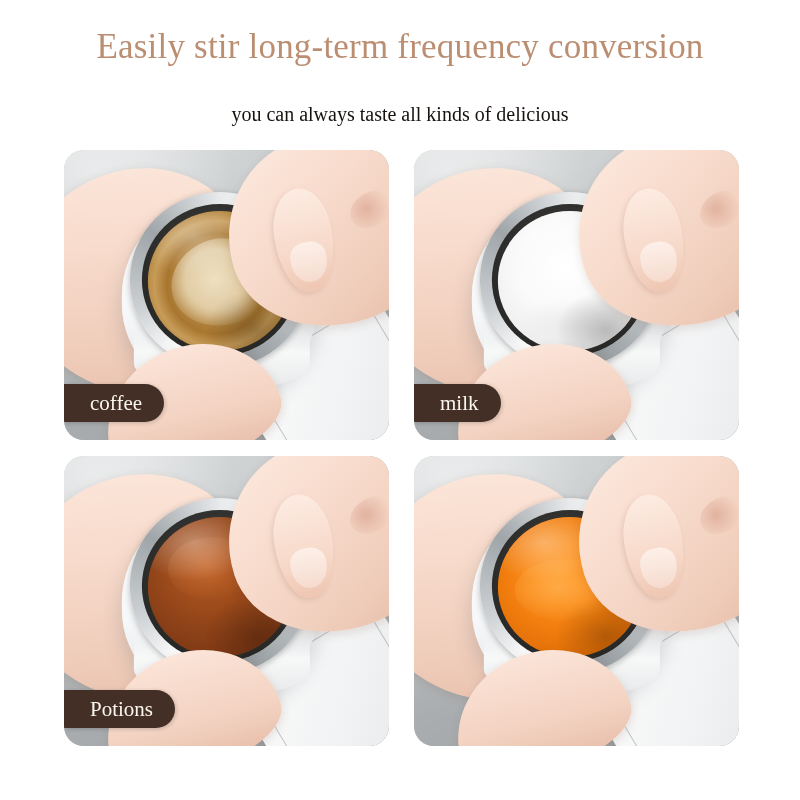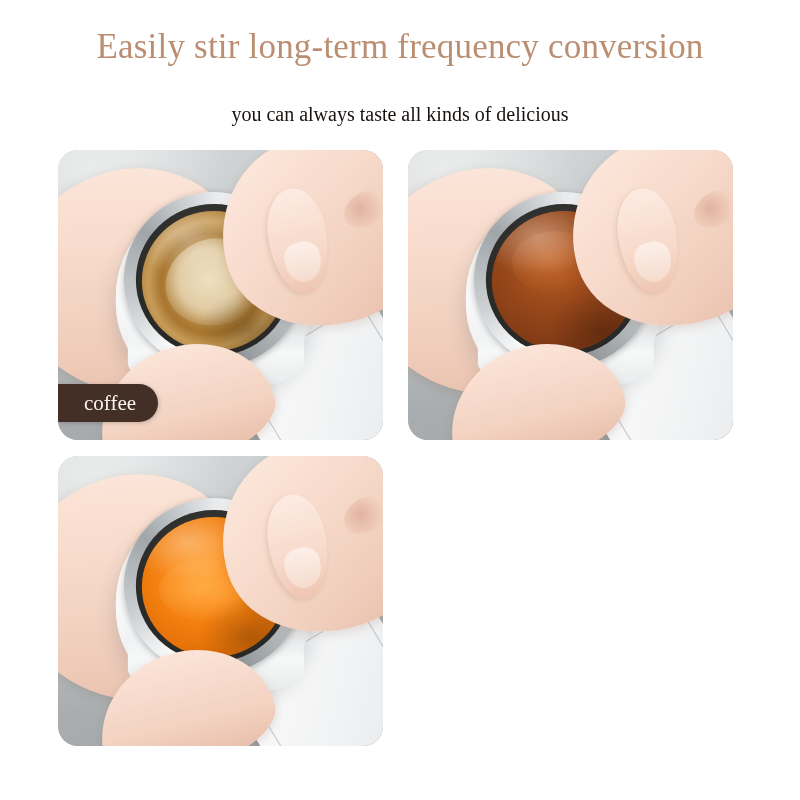--- a/index.html
+++ b/index.html
@@ -46,21 +46,21 @@
     font-size: 20px;
     line-height: 26px;
     color: #18120f;
     font-family: "Liberation Serif", "DejaVu Serif", serif;
     white-space: nowrap;
   }
 
   
   .grid {
     position: absolute;
-    left: 58px;
+    left: 64px;
     top: 150px;
     width: 665px;
     height: 620px;
     display: grid;
     grid-template-columns: 325px 325px;
     grid-template-rows: 290px 290px;
     gap: 16px 25px;
   }
   .card {
     position: relative;
@@ -356,58 +356,84 @@
       <div class="hand hand-left-fingers"></div>
       <div class="hand hand-right">
         <div class="knuckle"></div>
       </div>
       <div class="thumb"></div>
       <div class="thumbnail"></div>
     </div>
     <div class="badge">coffee</div>
   </div>
 
-
   <div class="card">
     <div class="scene">
       <div class="desk-light"></div>
       <div class="laptop"></div>
       <div class="hand hand-left"></div>
       <div class="mug">
         <div class="mug-handle"></div>
         <div class="mug-body">
           <div class="mug-band"></div>
         </div>
         <div class="mug-rim"></div>
         <div class="mug-inner-shadow"></div>
-        <div class="liquid potion">
+        <div class="liquid milk">
           <div class="swirl"></div>
         </div>
       </div>
       <div class="hand hand-left-fingers"></div>
       <div class="hand hand-right">
         <div class="knuckle"></div>
       </div>
       <div class="thumb"></div>
       <div class="thumbnail"></div>
     </div>
+    <div class="badge">milk</div>
   </div>
 
   <div class="card">
     <div class="scene">
       <div class="desk-light"></div>
       <div class="laptop"></div>
       <div class="hand hand-left"></div>
       <div class="mug">
         <div class="mug-handle"></div>
         <div class="mug-body">
           <div class="mug-band"></div>
         </div>
         <div class="mug-rim"></div>
         <div class="mug-inner-shadow"></div>
+        <div class="liquid potion">
+          <div class="swirl"></div>
+        </div>
+      </div>
+      <div class="hand hand-left-fingers"></div>
+      <div class="hand hand-right">
+        <div class="knuckle"></div>
+      </div>
+      <div class="thumb"></div>
+      <div class="thumbnail"></div>
+    </div>
+    <div class="badge">Potions</div>
+  </div>
+
+  <div class="card">
+    <div class="scene">
+      <div class="desk-light"></div>
+      <div class="laptop"></div>
+      <div class="hand hand-left"></div>
+      <div class="mug">
+        <div class="mug-handle"></div>
+        <div class="mug-body">
+          <div class="mug-band"></div>
+        </div>
+        <div class="mug-rim"></div>
+        <div class="mug-inner-shadow"></div>
         <div class="liquid fruit">
           <div class="swirl"></div>
         </div>
       </div>
       <div class="hand hand-left-fingers"></div>
       <div class="hand hand-right">
         <div class="knuckle"></div>
       </div>
       <div class="thumb"></div>
       <div class="thumbnail"></div>

